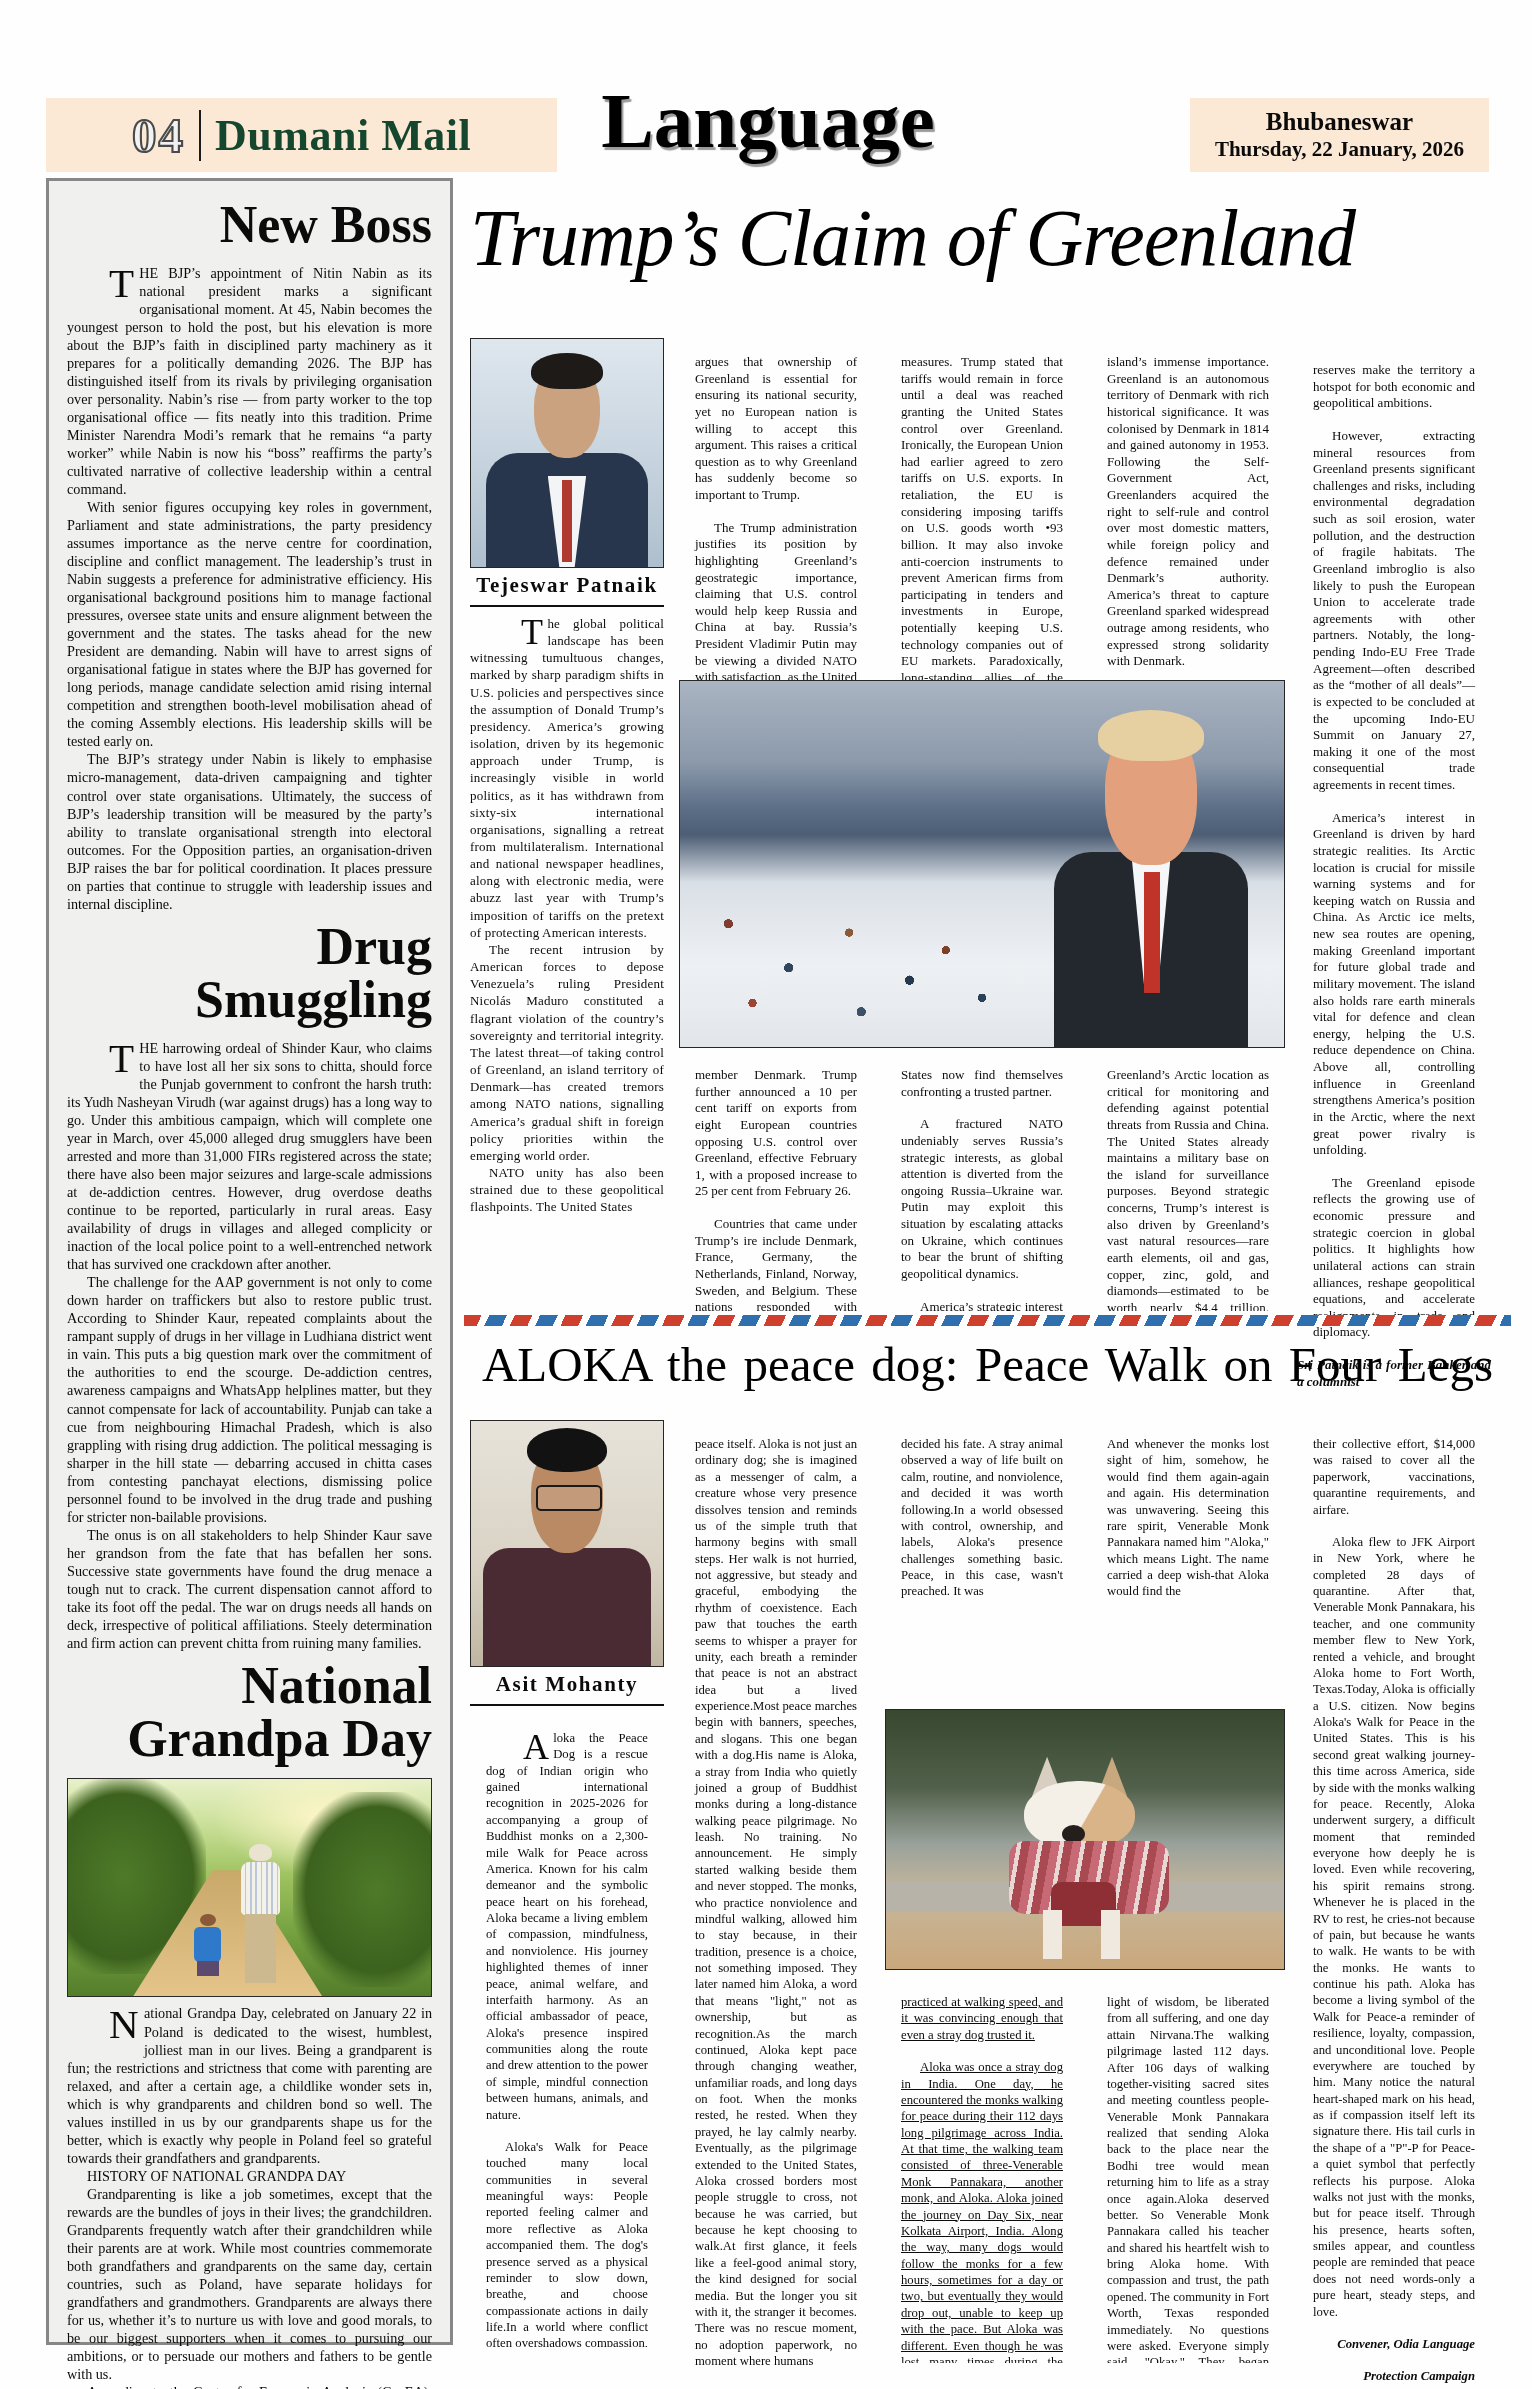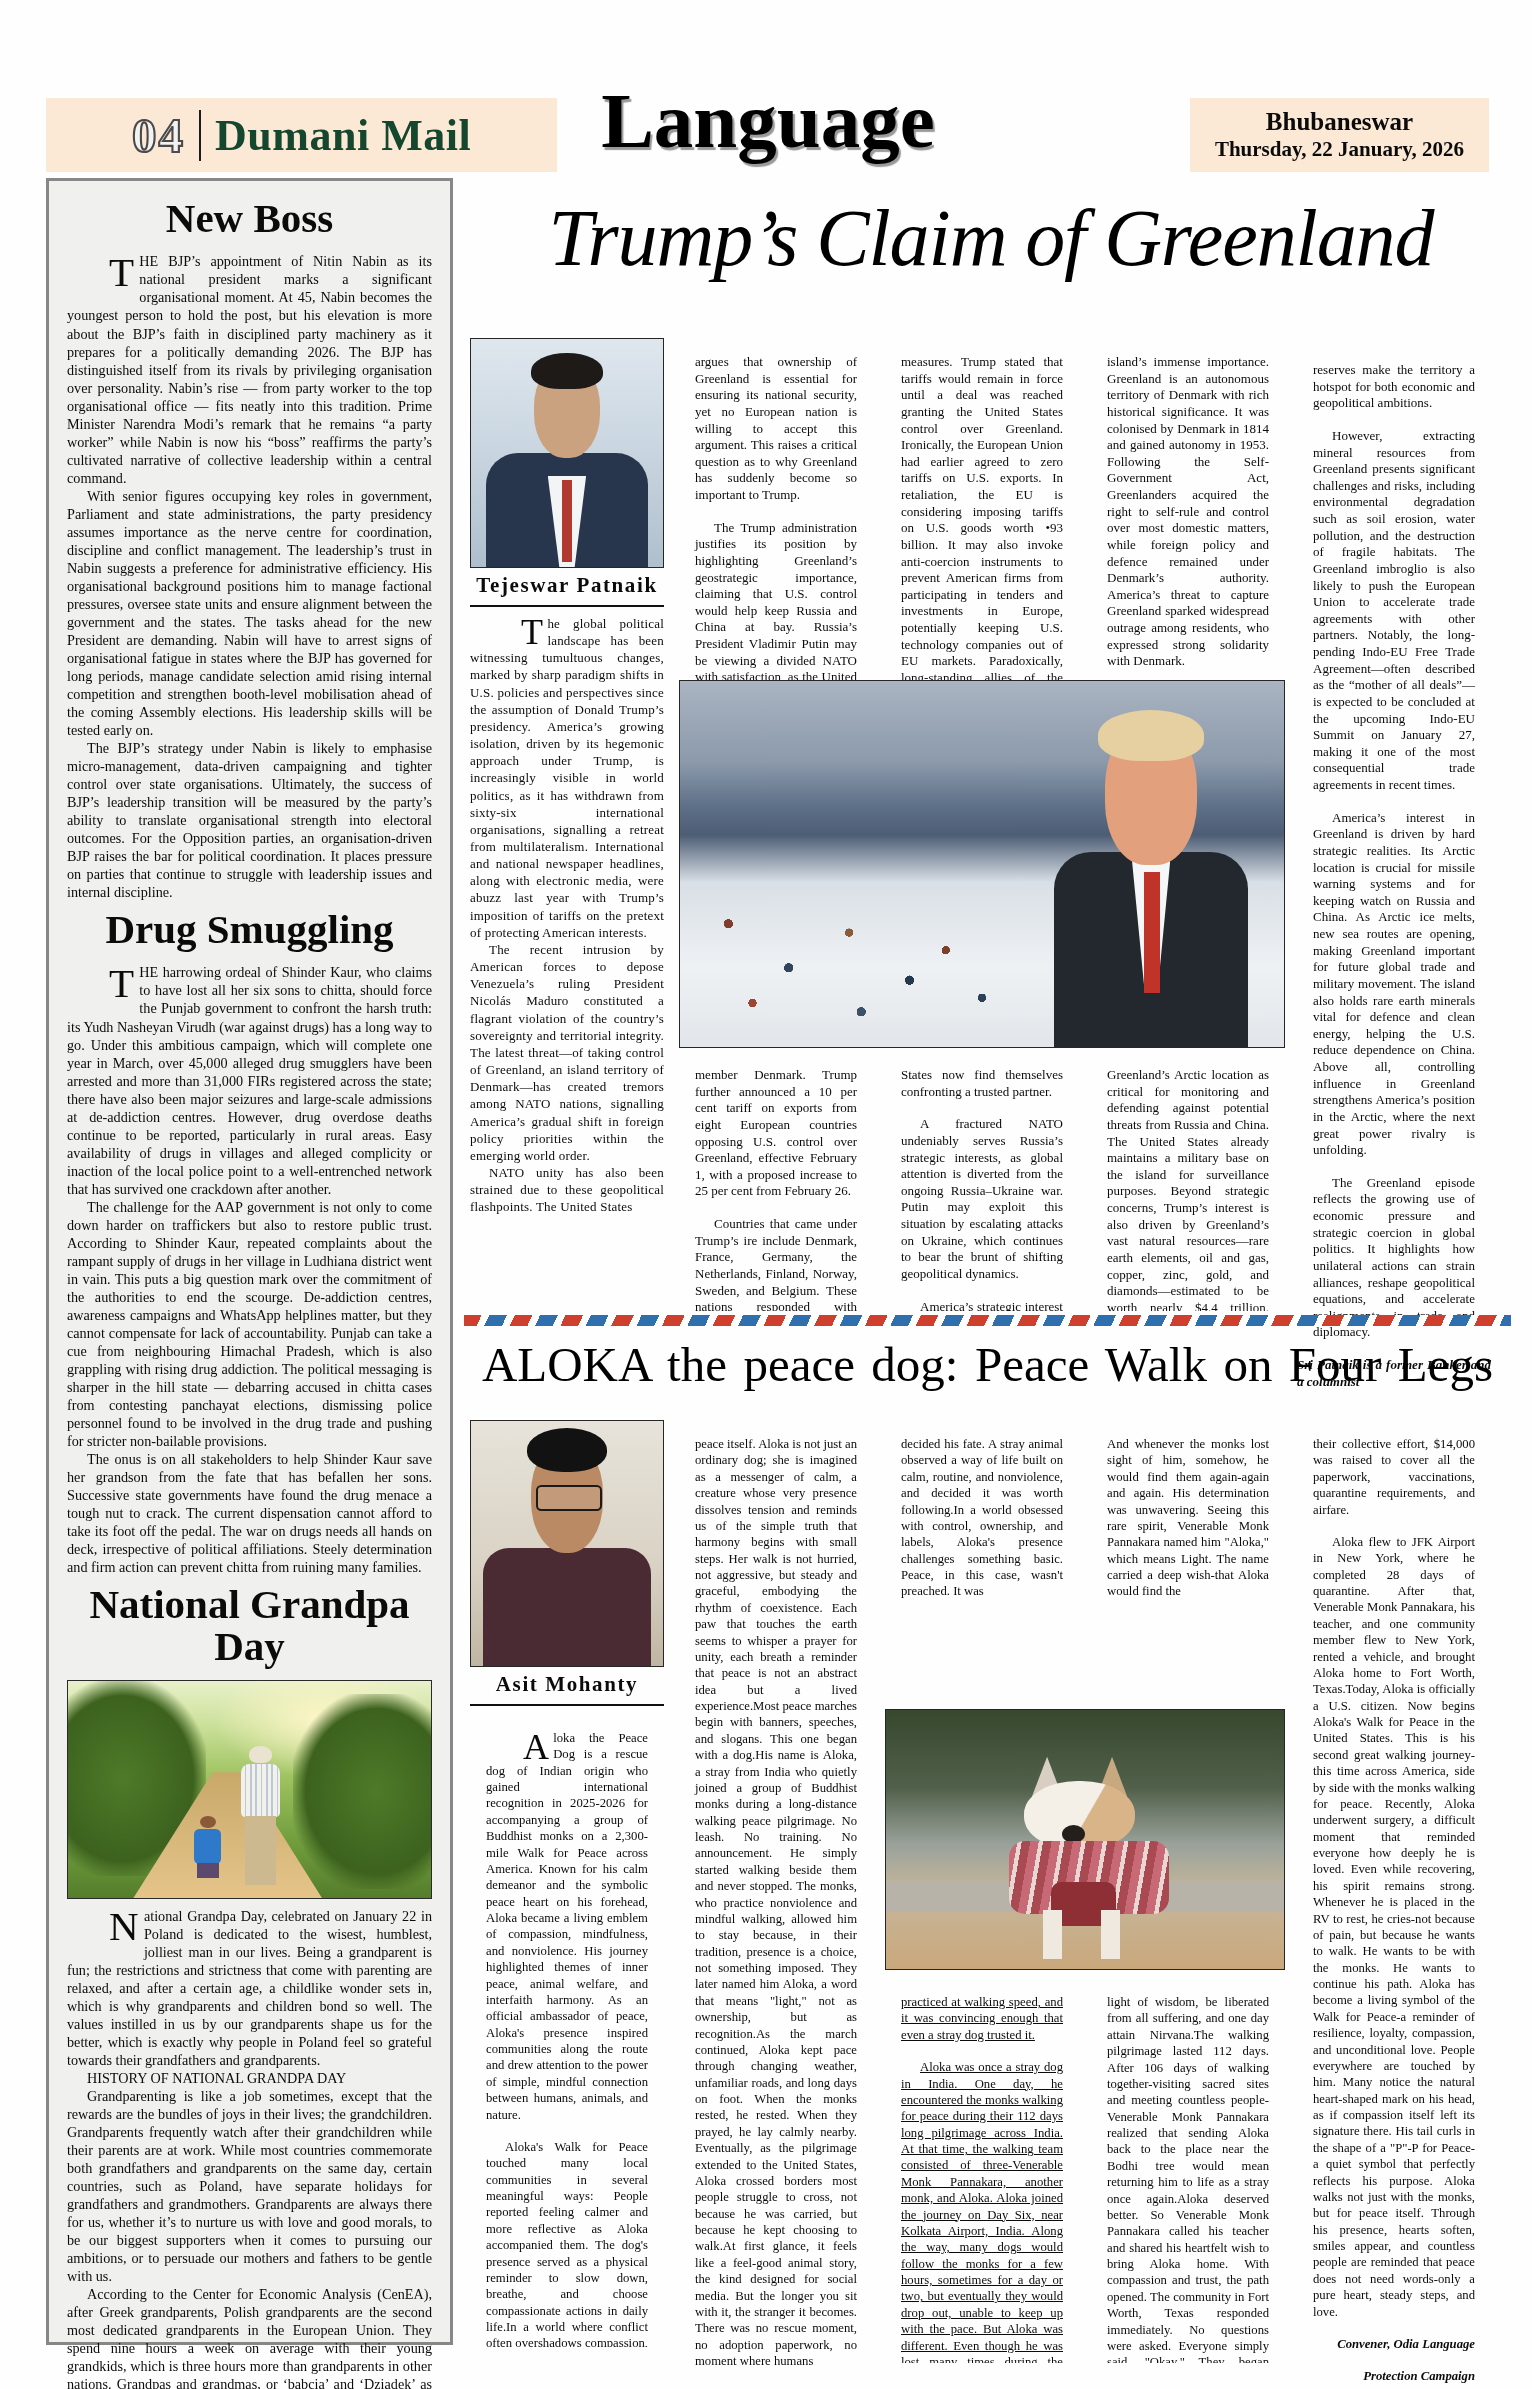--- a/index.html
+++ b/index.html
@@ -16,21 +16,21 @@
               font-size:79px;font-weight:bold;color:#000;text-shadow:2.1px 2.6px 1.1px #9a9a9a;line-height:1;}
   .hdr-right{position:absolute;left:1190px;top:98px;width:299px;height:74px;background:#fbe8d5;
              display:flex;flex-direction:column;align-items:center;justify-content:center;}
   .hdr-city{font-size:25px;font-weight:bold;line-height:1.15;}
   .hdr-date{font-size:21px;font-weight:bold;line-height:1.2;}
 
   
   .left-box{position:absolute;left:46px;top:178px;width:407px;height:2167px;box-sizing:border-box;
             border:3.7px solid #878787;background:#f0f0ee;padding:9.5px 18px 4.2px 18px;
             font-size:14.2px;line-height:1.27;text-align:justify;}
-  .box-title{font-size:41px;font-weight:bold;text-align:center;margin:7.4px 0 12.7px 0;line-height:1.02;}
+  .box-title{font-size:52px;font-weight:bold;text-align:right;margin:7.4px 0 12.7px 0;line-height:1.02;}
   .left-box p{margin:0;text-indent:20px;}
   .left-box p.lead{text-indent:0;}
   .dc{float:left;font-size:41px;line-height:33px;padding:3.2px 5.3px 0 42px;}
   .gp-photo{position:relative;width:100%;height:219px;border:1.1px solid #2a2a2a;box-sizing:border-box;
             margin:7.4px 0 7.4px 0;overflow:hidden;}
 
   
   .photo{position:absolute;border:1.6px solid #262626;box-sizing:border-box;overflow:hidden;}
   .gp-sky{position:absolute;inset:0;background:linear-gradient(180deg,#e8f0c9 0%,#cfe3a0 18%,#9dc25e 45%,#6f9c3c 75%,#557d2c 100%);}
   .gp-glow{position:absolute;left:40%;top:-10%;width:60%;height:55%;background:radial-gradient(ellipse at center,#fdf6c8 0%,rgba(253,246,200,0) 70%);}
@@ -78,21 +78,21 @@
   .dog-ear-l{position:absolute;left:18%;top:0;width:16%;height:20%;background:#d8cfc2;clip-path:polygon(50% 0,100% 100%,0 100%);}
   .dog-ear-r{position:absolute;left:52%;top:0;width:16%;height:20%;background:#c8a87e;clip-path:polygon(50% 0,100% 100%,0 100%);}
   .dog-head{position:absolute;left:14%;top:12%;width:58%;height:34%;background:linear-gradient(120deg,#f4efe7 55%,#d8b488 56%);border-radius:48%;}
   .dog-nose{position:absolute;left:34%;top:34%;width:12%;height:9%;background:#241f1c;border-radius:50%;}
   .dog-sweater{position:absolute;left:6%;top:42%;width:84%;height:36%;background:repeating-linear-gradient(100deg,#c76a75 0 8.4px,#e8d7d2 8.4px 12.7px,#a94a52 12.7px 21px);border-radius:16px;}
   .dog-chest{position:absolute;left:28%;top:62%;width:34%;height:22%;background:#8e2f35;border-radius:10.6px;}
   .dog-leg1,.dog-leg2{position:absolute;top:76%;width:10%;height:24%;background:#efe9df;}
   .dog-leg1{left:24%;} .dog-leg2{left:54%;}
 
   
-  .gl-headline{position:absolute;left:470px;top:196px;width:1042px;text-align:center;
+  .gl-headline{position:absolute;left:470px;top:196px;width:1042px;text-align:left;
                font-style:italic;font-size:80px;line-height:1.05;letter-spacing:-1.1px;color:#000;}
   .col{position:absolute;width:194px;font-size:13px;line-height:1.28;text-align:justify;}
   .col p{margin:16px;text-indent:19px;}
   .col.cont p:first-child{text-indent:0;}
   .intro-col{left:470px;top:338px;width:194px;}
   .intro-text{font-size:13px;line-height:1.32;letter-spacing:0.2px;text-align:justify;}
   .intro-text p{margin:0;text-indent:19px;}
   .intro-text p.lead{text-indent:0;}
   .dc2{float:left;font-size:36px;line-height:29.6px;padding:2.6px 4.2px 0 51px;}
   .byline{text-align:center;font-weight:bold;font-size:21px;letter-spacing:1.6px;

